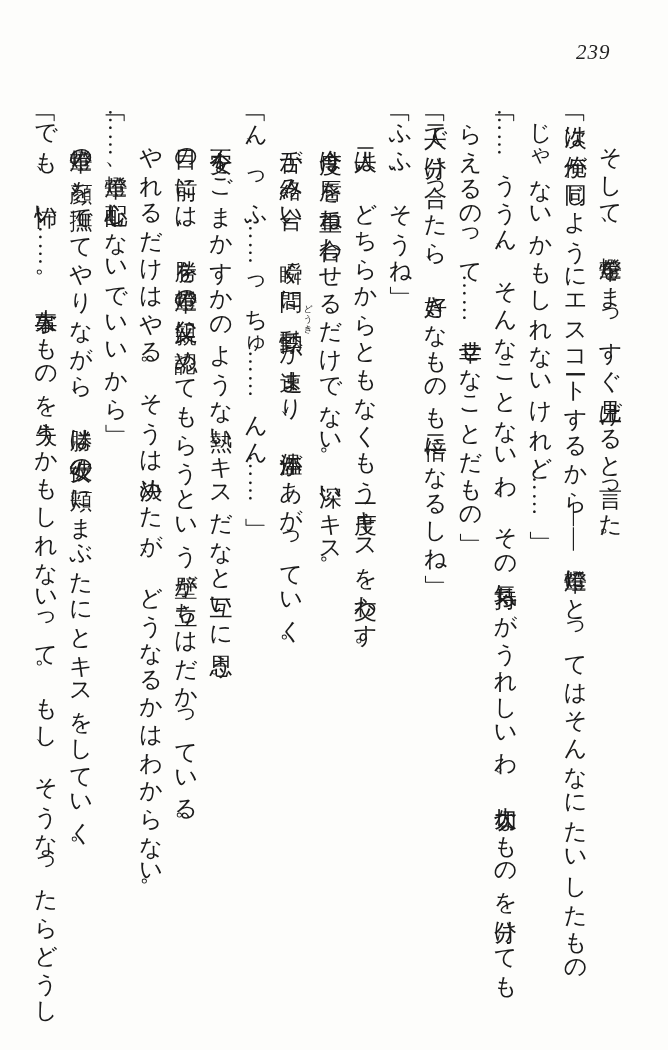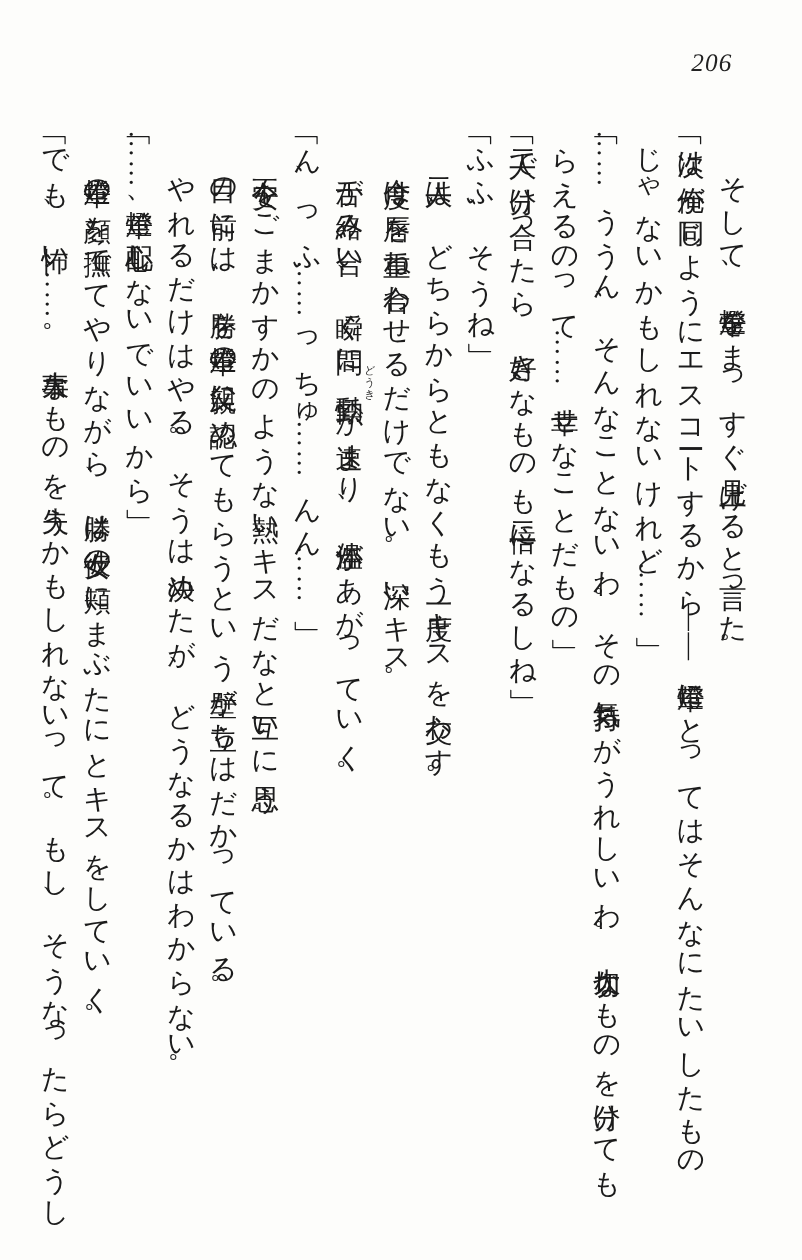--- a/index.html
+++ b/index.html
@@ -56,21 +56,21 @@
   rt {
     font-size: 9px;
     letter-spacing: 0;
     color: #2a2a2a;
   }
 </style>
 </head>
 <body>
 
 <div class="book-page">
-  <div class="page-number">206</div>
+  <div class="page-number">239</div>
 
   <div class="text-block">
       <div class="text-line">　そして、燈華をまっすぐ見上げると言った。</div>
       <div class="text-line">「次は俺が同じようにエスコートするから――燈華にとってはそんなにたいしたもの</div>
       <div class="text-line">じゃないかもしれないけれど……」</div>
       <div class="text-line">「……ううん、そんなことないわ。その気持ちがうれしいわ。大切なものを分けても</div>
       <div class="text-line">らえるのって……幸せなことだもの」</div>
       <div class="text-line">「二人で分け合ったら、好きなものも二倍になるしね」</div>
       <div class="text-line">「ふふ、そうね」</div>
       <div class="text-line">　二人は、どちらからともなくもう一度キスを交わす。</div>

